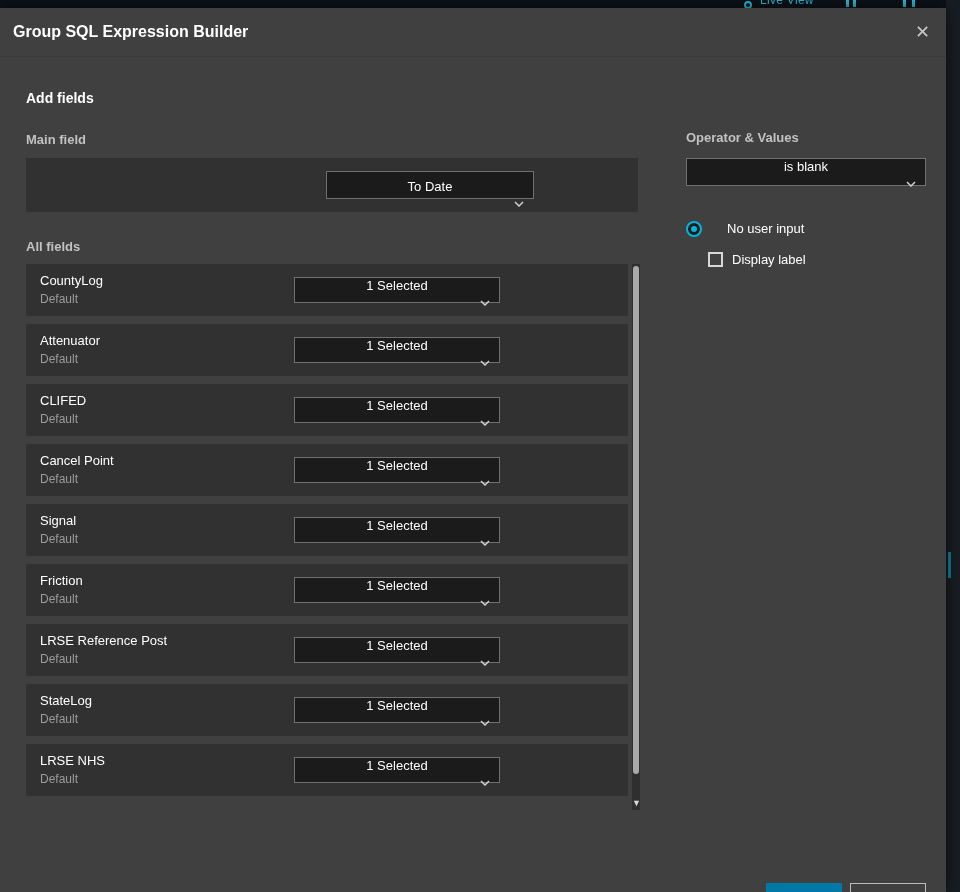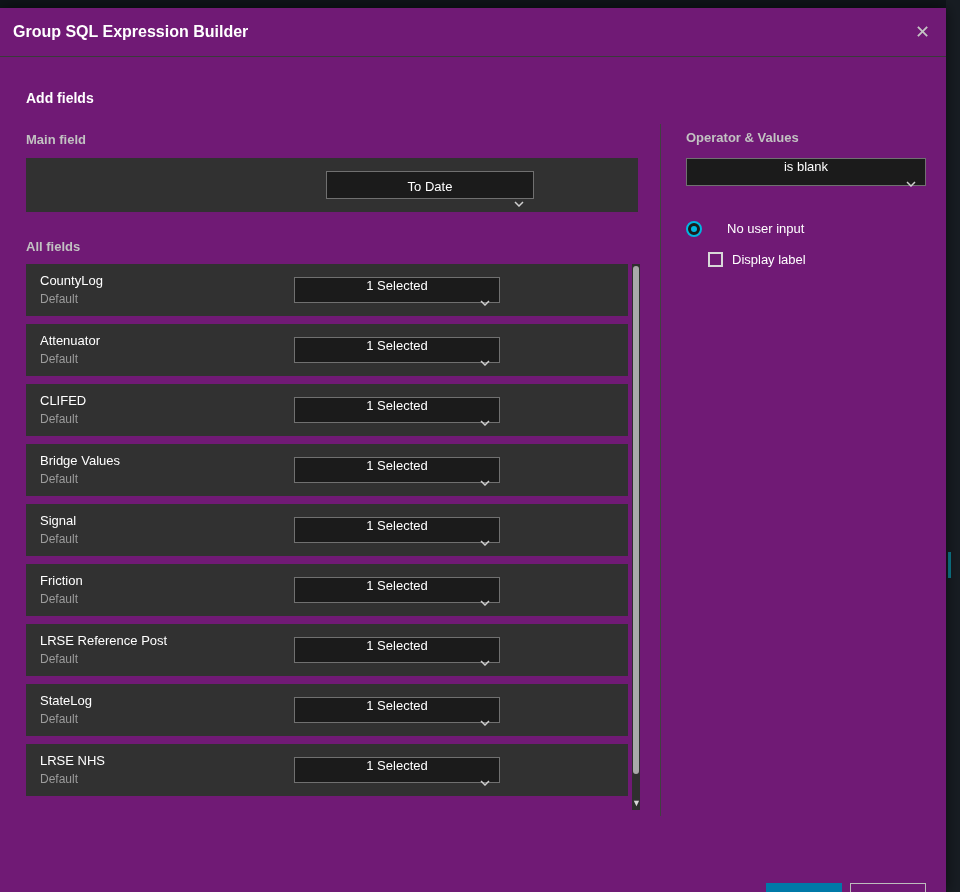--- a/index.html
+++ b/index.html
@@ -16,21 +16,21 @@
   .bg-top { position:absolute; top:0; left:0; width:960px; height:8px; background:#0d1218; overflow:hidden; }
   .lv-dot { position:absolute; left:744px; top:1px; width:8px; height:8px; border-radius:50%; border:2px solid #26bcd7; }
   .lv-text { position:absolute; left:760px; top:-7px; font-size:12px; color:#26bcd7; letter-spacing:.3px; }
   .lv-bar { position:absolute; top:-3px; width:3px; height:10px; background:#26bcd7; }
   .bg-right { position:absolute; top:0; right:0; width:14px; height:892px; background:#181d23; }
   .bg-right .sliver { position:absolute; right:9px; top:552px; width:3px; height:26px; background:#0e7f92; }
 
   
   .modal {
     position:absolute; top:8px; left:0; width:946px; height:884px;
-    background:#701a75; box-shadow:0 0 14px rgba(0,0,0,.6);
+    background:#404040; box-shadow:0 0 14px rgba(0,0,0,.6);
   }
   .modal-header {
     position:absolute; top:0; left:0; right:0; height:49px;
     display:flex; align-items:center; justify-content:space-between;
     padding:0 16px 0 13px; border-bottom:1px solid #3a3a3a;
   }
   .modal-title { font-size:16px; font-weight:700; color:#ffffff; }
   .close-btn { background:none; border:none; color:#c4c4c4; font-size:18px; line-height:1; cursor:pointer; font-family:inherit; }
 
   .section-title { position:absolute; left:26px; top:82px; font-size:14px; font-weight:700; color:#ffffff; }
@@ -81,20 +81,28 @@
   .btn-cancel { left:850px; width:76px; background:transparent; color:#ffffff; border:1px solid #bdbdbd; }
 
   .mfl { left:26px; top:124px; }
   .afl { left:26px; top:231px; }
 </style>
 </head>
 <body>
 
 <div class="screen">
 
+  <div class="bg-top">
+    <span class="lv-dot"></span>
+    <span class="lv-text">Live View</span>
+    <span class="lv-bar" style="left:846px;"></span>
+    <span class="lv-bar" style="left:853px;"></span>
+    <span class="lv-bar" style="left:903px;"></span>
+    <span class="lv-bar" style="left:912px;"></span>
+  </div>
 
   <div class="bg-right">
     <div class="sliver"></div>
   </div>
 
   <div class="modal">
 
     <div class="modal-header">
       <div class="modal-title">Group SQL Expression Builder</div>
       <button class="close-btn">✕</button>
@@ -149,21 +157,21 @@
     <div class="field-sub">Default</div>
     <div class="dropdown">
       <span>1 Selected</span>
       <svg class="chev" width="10" height="6" viewBox="0 0 10 6">
               <path d="M1 1l4 4 4-4" fill="none" stroke="#cfcfcf" stroke-width="1.5"></path>
             </svg>
     </div>
   </div>
 
   <div class="field-row">
-    <div class="field-name">Bridge Values</div>
+    <div class="field-name">Cancel Point</div>
     <div class="field-sub">Default</div>
     <div class="dropdown">
       <span>1 Selected</span>
       <svg class="chev" width="10" height="6" viewBox="0 0 10 6">
               <path d="M1 1l4 4 4-4" fill="none" stroke="#cfcfcf" stroke-width="1.5"></path>
             </svg>
     </div>
   </div>
 
   <div class="field-row">

